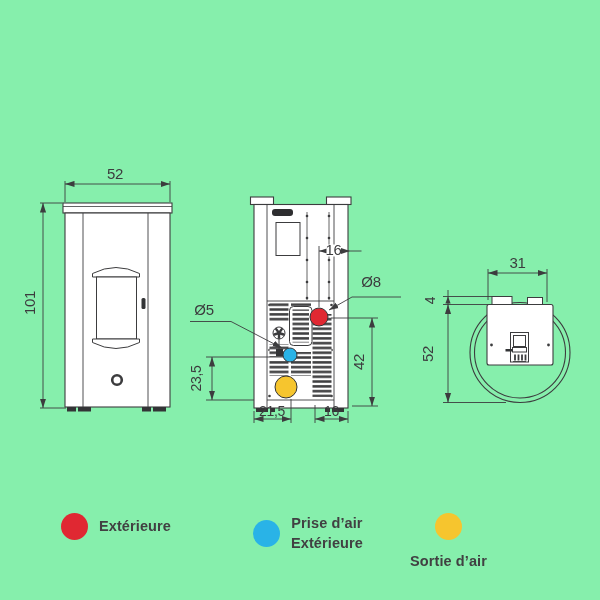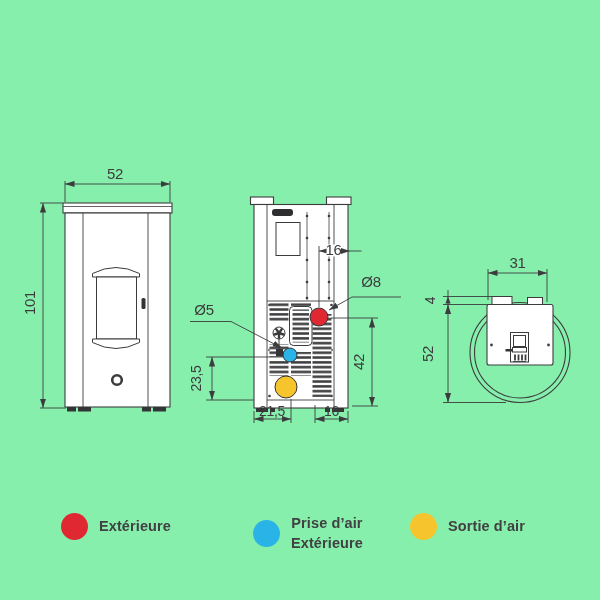--- a/index.html
+++ b/index.html
@@ -224,21 +224,21 @@
   <div class="legend-item" style="left:253px;top:7px;text-align:center;">
     <svg class="dot" width="27" height="27">
       <circle cx="13.5" cy="13.5" r="13.5" fill="#29b3e7"></circle>
     </svg>
     <div class="lab">
       <div>Prise d’air</div>
       <div>Extérieure</div>
     </div>
   </div>
 
-  <div class="legend-item" style="left:410px;top:7px;">
+  <div class="legend-item" style="left:410px;top:7px;flex-direction:column;">
     <svg class="dot" width="27" height="27">
       <circle cx="13.5" cy="13.5" r="13.5" fill="#f6c52e"></circle>
     </svg>
     <div class="lab">
       <div>Sortie d’air</div>
     </div>
   </div>
 
 </div>
 </div>

